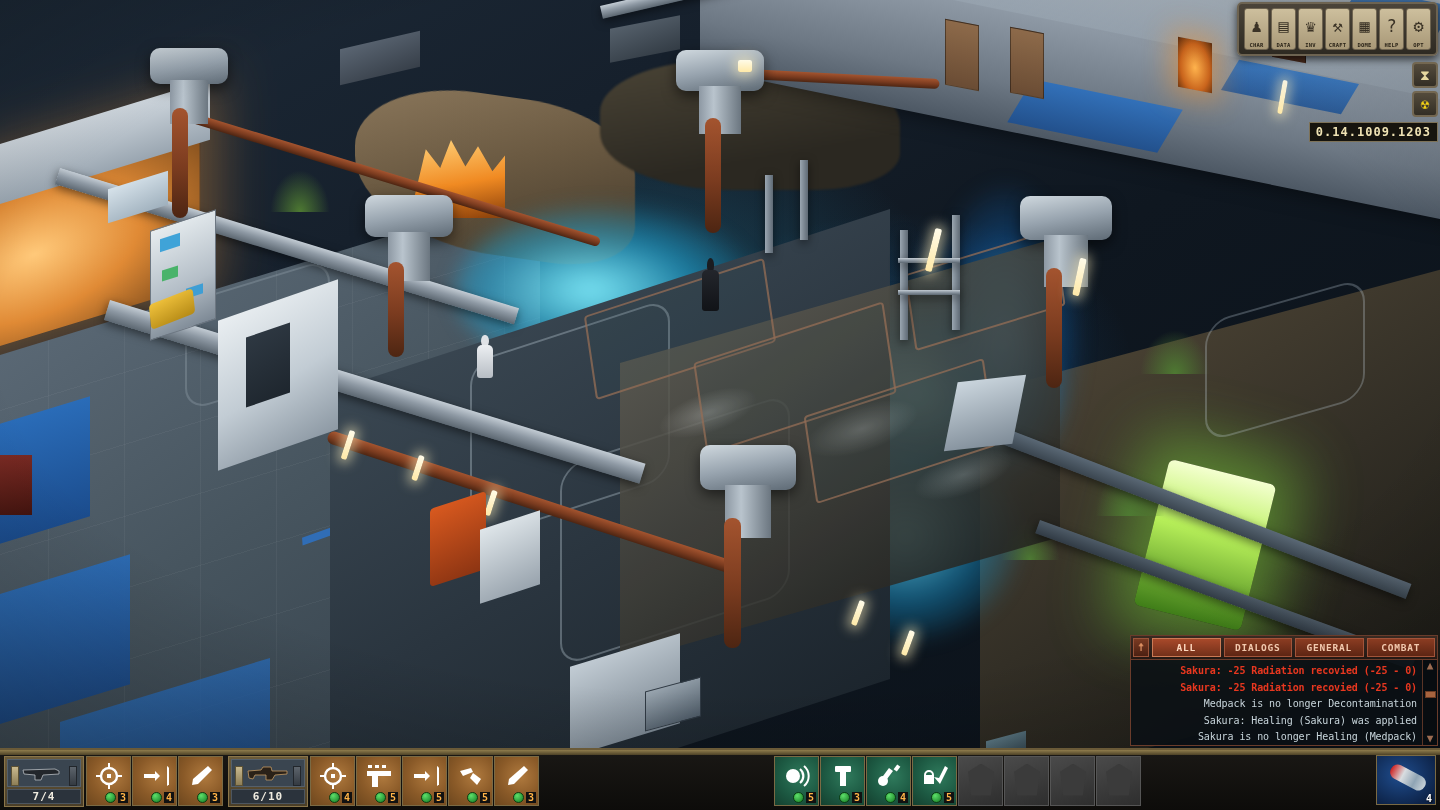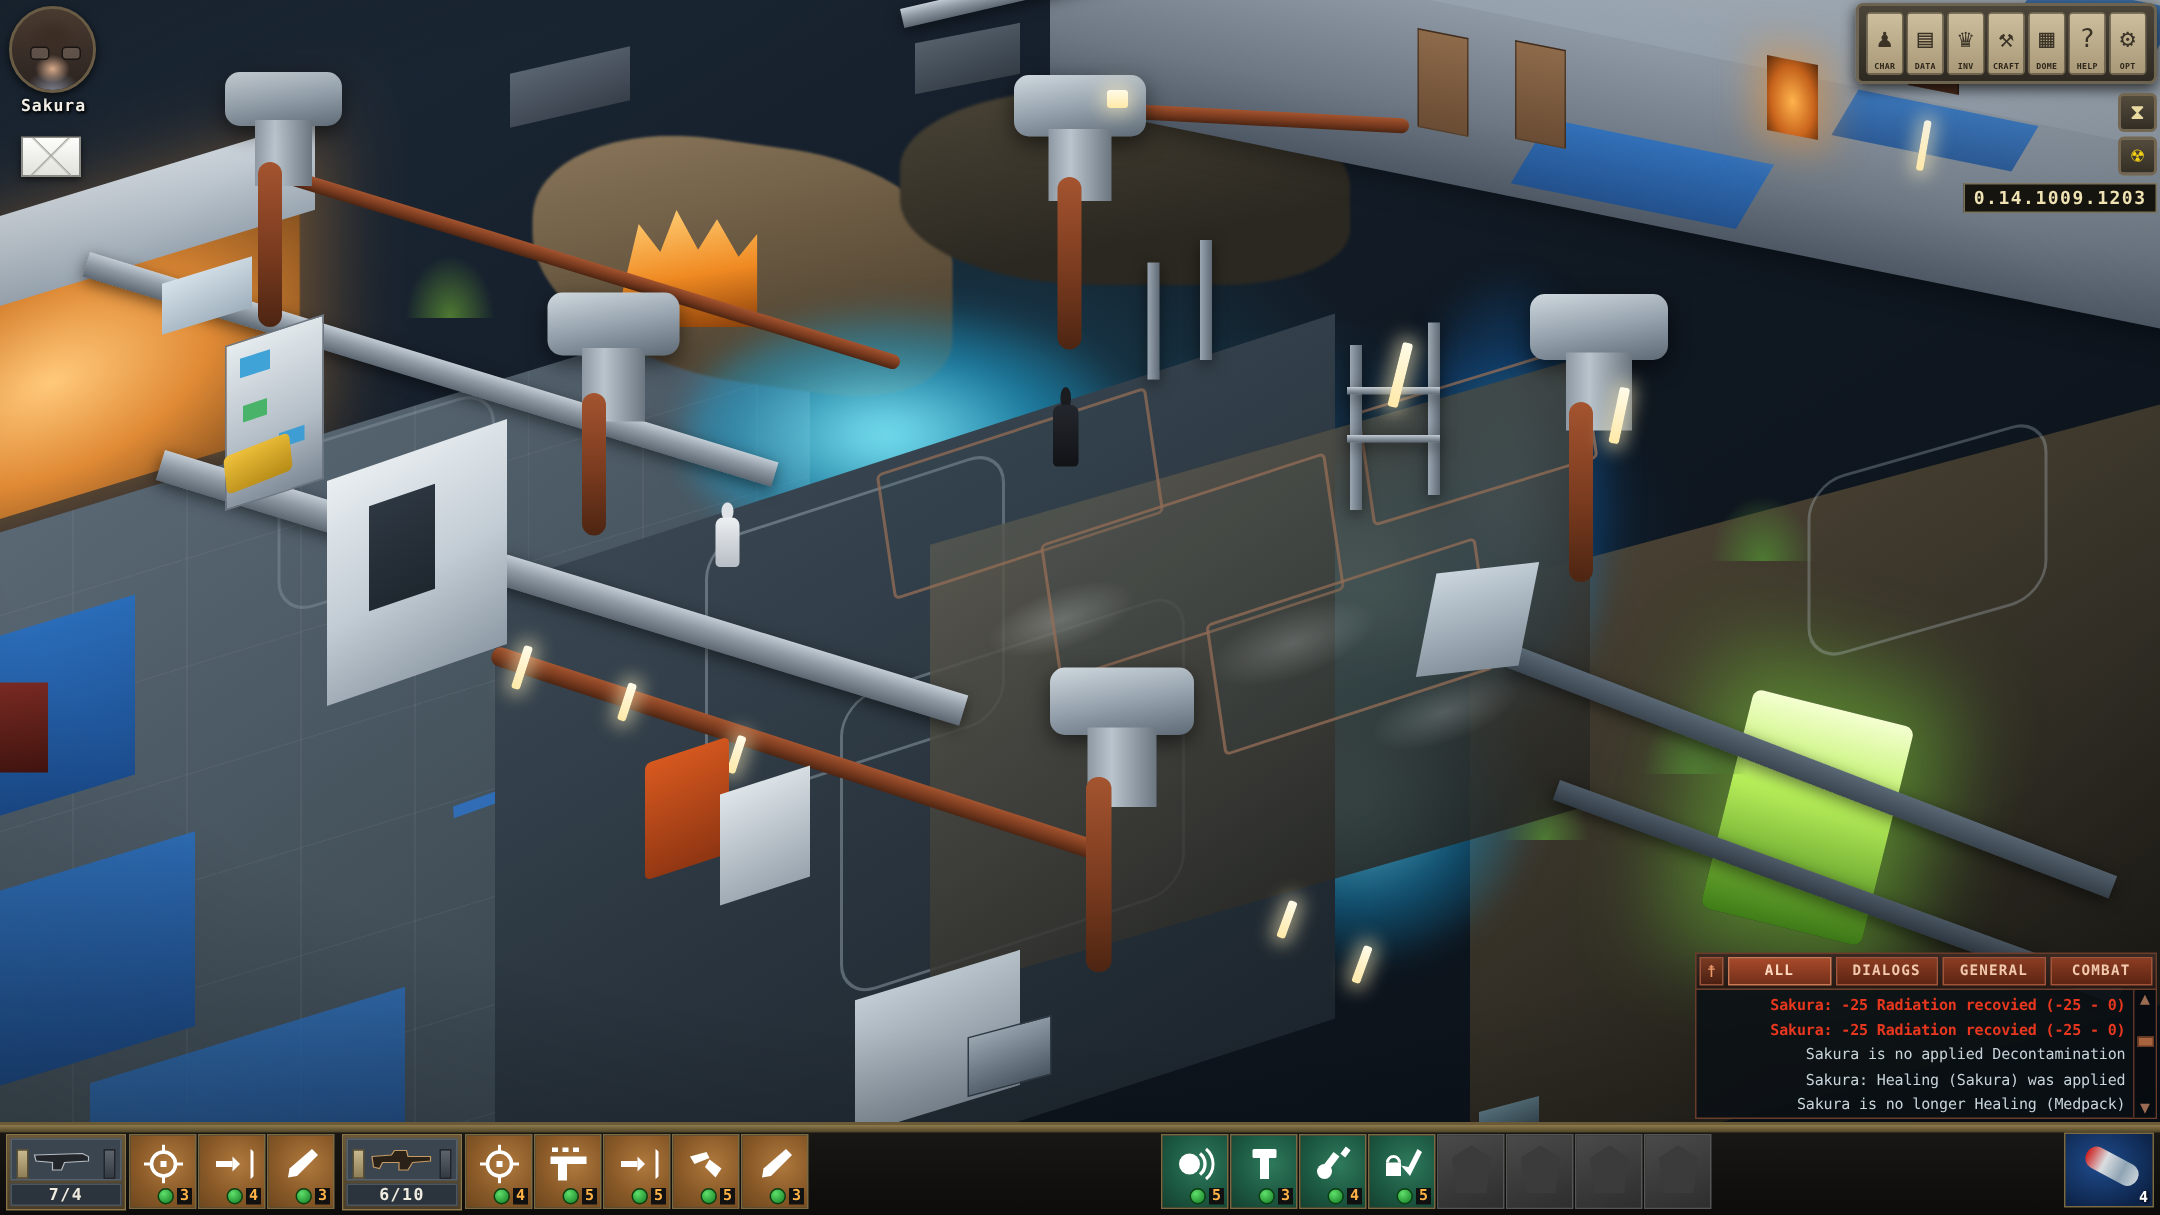--- a/index.html
+++ b/index.html
@@ -434,31 +434,20 @@
       <div class="body" style="background:linear-gradient(180deg,#23262c,#111317);"></div>
     </div>
     <div class="char" style="left:477px;top:335px;width:16px;height:46px;">
       <div class="head" style="background:#dfe2e6;"></div>
       <div class="body" style="background:linear-gradient(180deg,#eceff2,#b7bdc4);"></div>
     </div>
 
     <div id="vignette"></div>
   </div>
 
-  <div id="portrait-hud">
-    <div id="portrait-frame">
-      <div id="face"></div>
-      <div id="glasses">
-          <i></i>
-          <i></i>
-        </div>
-    </div>
-    <div id="char-name">Sakura</div>
-    <div id="mail-icon"></div>
-  </div>
 
   <div id="topright">
     <div id="menu-bar">
       <div class="menu-btn">
         <span class="gl">♟</span>
         <span class="lb">CHAR</span>
       </div>
       <div class="menu-btn">
         <span class="gl">▤</span>
         <span class="lb">DATA</span>
@@ -502,21 +491,21 @@
       <div id="log-pin">☨</div>
       <div class="log-tab active">ALL</div>
       <div class="log-tab">DIALOGS</div>
       <div class="log-tab">GENERAL</div>
       <div class="log-tab">COMBAT</div>
     </div>
     <div id="log-body">
       <div id="log-lines">
         <div class="log-line alert">Sakura: -25 Radiation recovied (-25 - 0)</div>
         <div class="log-line alert">Sakura: -25 Radiation recovied (-25 - 0)</div>
-        <div class="log-line">Sakura is no applied Decontamination</div>
+        <div class="log-line">Medpack is no longer Decontamination</div>
         <div class="log-line">Sakura: Healing (Sakura) was applied</div>
         <div class="log-line">Sakura is no longer Healing (Medpack)</div>
       </div>
       <div id="log-scroll">
         <div class="sc-arrow">▲</div>
         <div class="sc-thumb"></div>
         <div class="sc-arrow">▼</div>
       </div>
     </div>
   </div>

